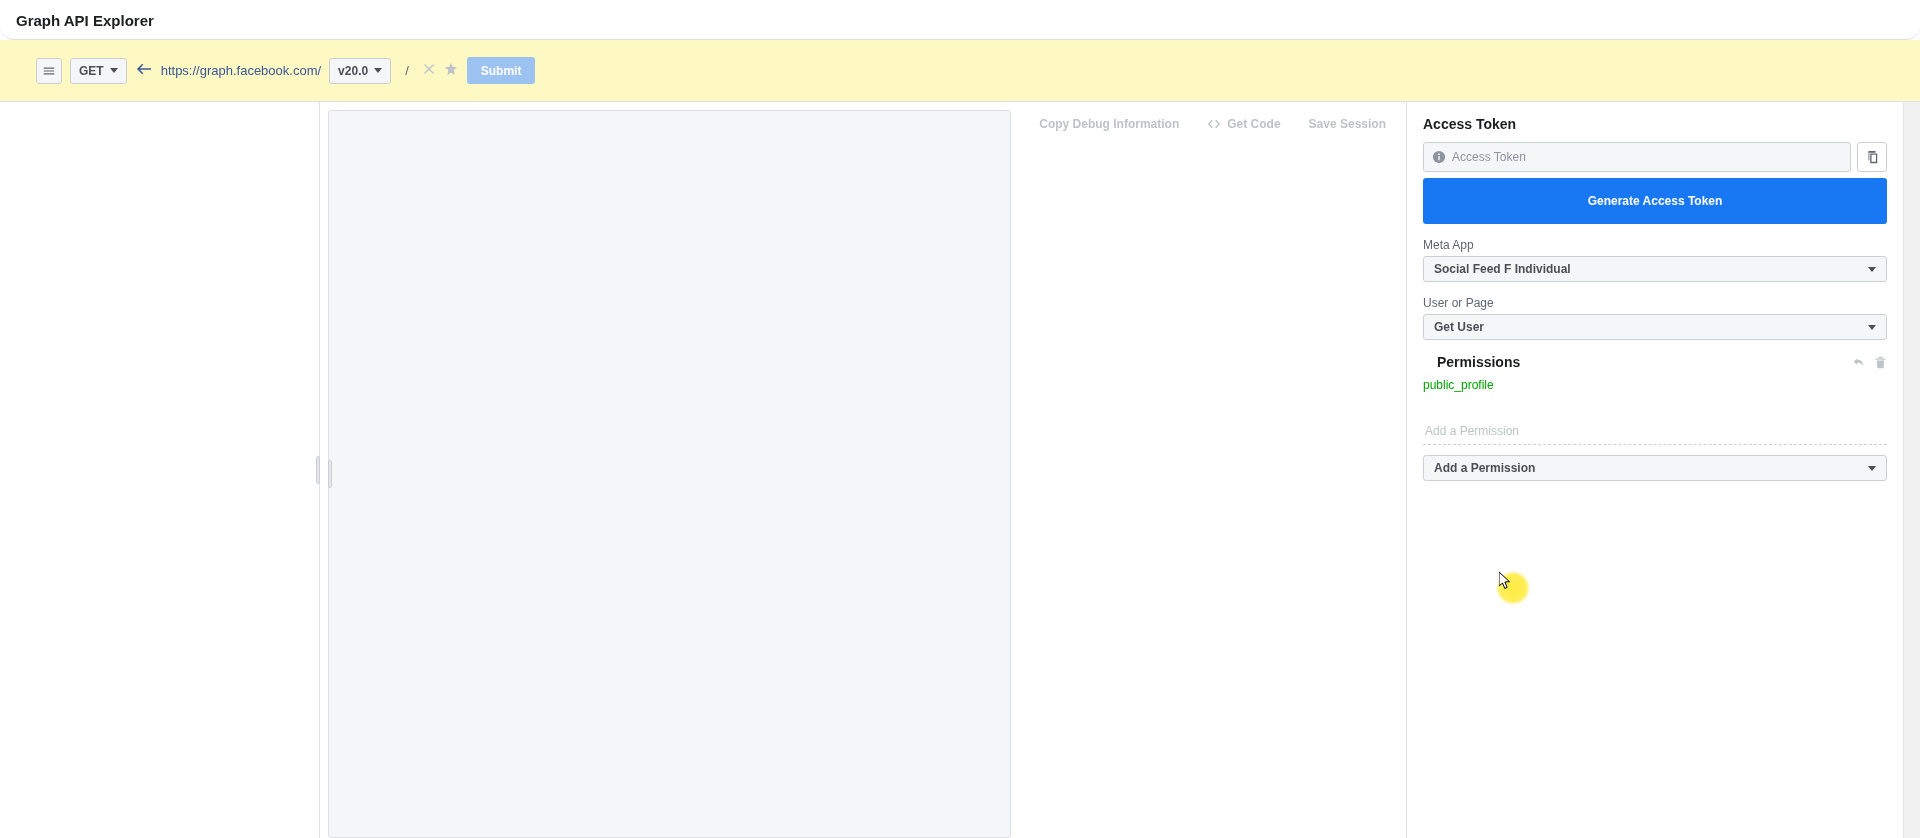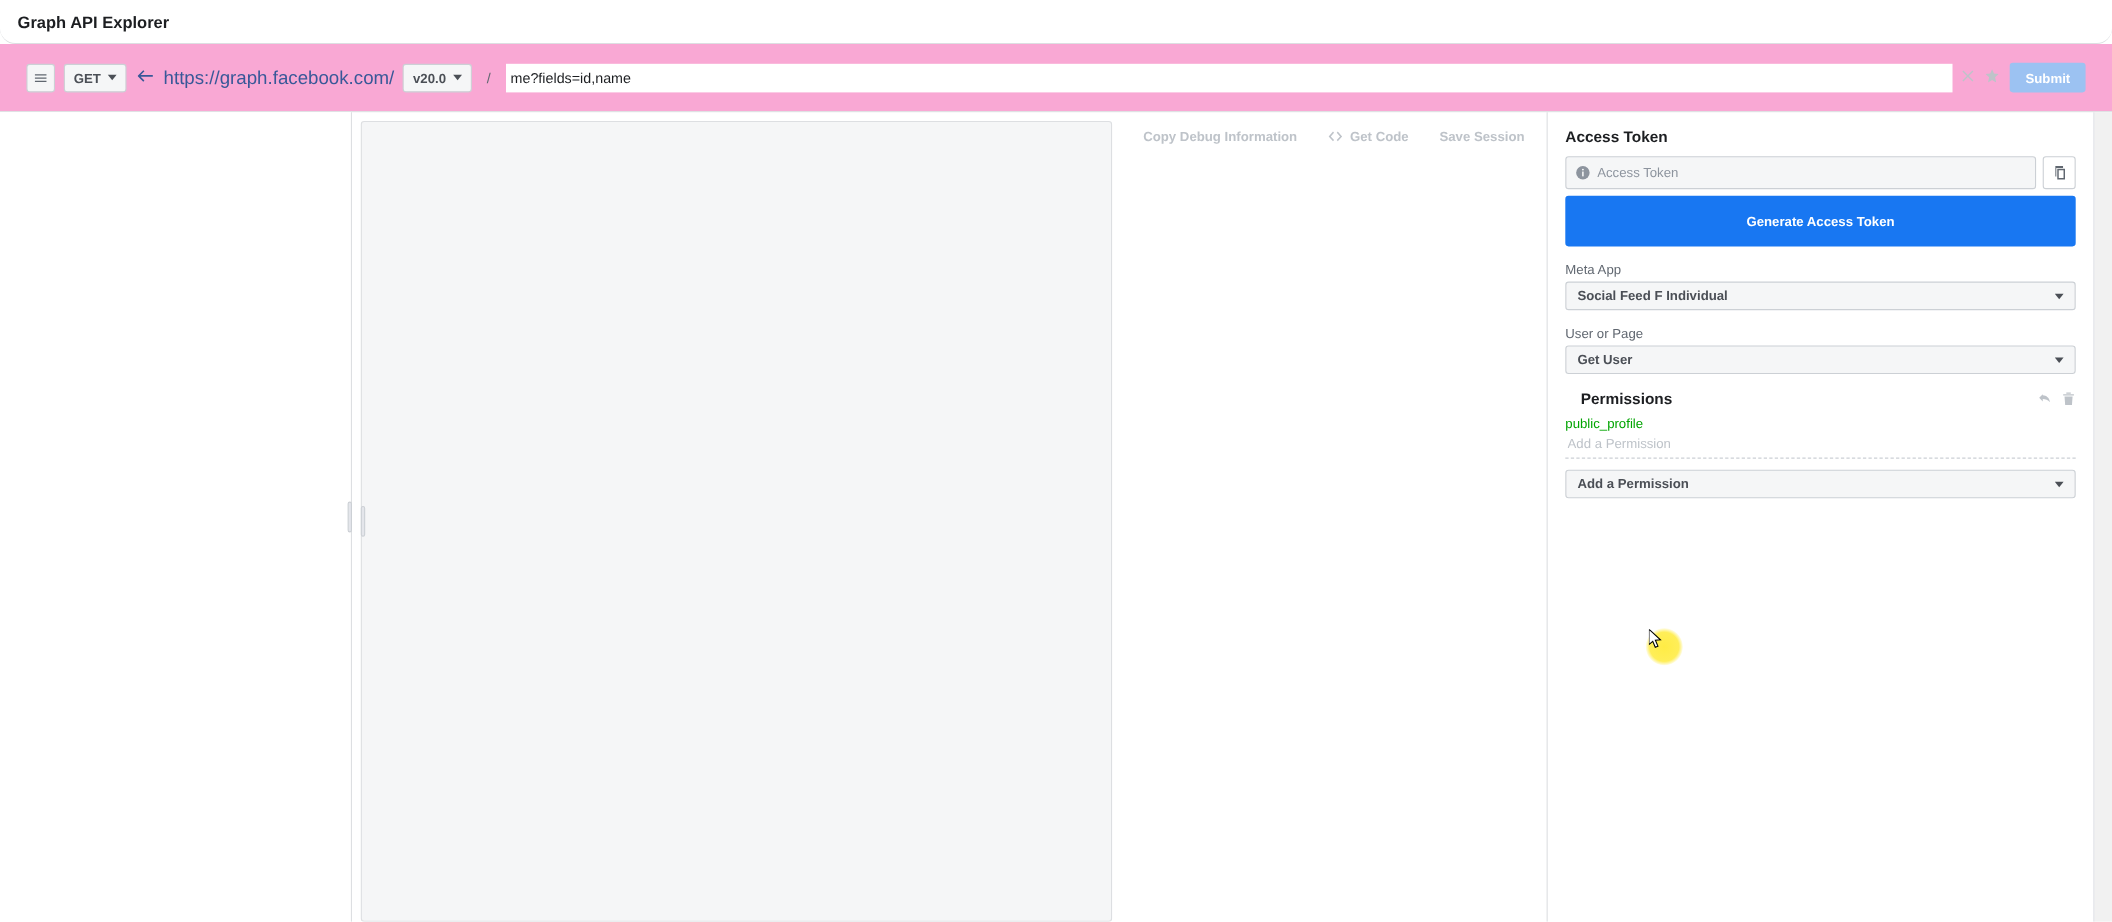--- a/index.html
+++ b/index.html
@@ -2,33 +2,33 @@
 <html><head>
 <meta charset="utf-8">
 <style>
   * { box-sizing: border-box; margin: 0; padding: 0; }
   html, body { width: 100%; height: 100%; font-family: Helvetica, Arial, sans-serif; font-size: 12px; color: #1c1e21; background: #fff; overflow: hidden; }
   .app { display: flex; flex-direction: column; height: 838px; width: 1920px; position: relative; }
 
   .top-title { padding: 12px 16px 10px 16px; font-size: 15px; font-weight: 600; color: #1c1e21; border-bottom: 1px solid #dddfe2; border-radius: 14px; }
 
   .main { flex: 1; display: flex; flex-direction: column; }
-  .request-bar-wrap { padding: 17px 24px; background: #f9a8d4; }
+  .request-bar-wrap { padding: 17px 36px; background: #fef9c3; }
   .request-bar { display: flex; align-items: center; gap: 8px; }
 
   .icon-btn { height: 26px; width: 26px; border: 1px solid #ccd0d5; border-radius: 3px; background: #f5f6f7; display: flex; align-items: center; justify-content: center; cursor: pointer; }
   .icon-btn svg { width: 14px; height: 14px; fill: #606770; }
 
   .select-pill { height: 26px; border: 1px solid #ccd0d5; border-radius: 3px; background: #f5f6f7; display: flex; align-items: center; gap: 6px; padding: 0 8px; cursor: pointer; color: #4b4f56; font-size: 12px; font-weight: 600; }
   .caret-down { width: 0; height: 0; border-left: 4px solid transparent; border-right: 4px solid transparent; border-top: 5px solid #4b4f56; }
 
   .arrow-back { color: #385898; padding: 0 2px; }
   .arrow-back svg { width: 14px; height: 12px; fill: #385898; }
 
-  .base-url { color: #385898; font-size: 17px; }
+  .base-url { color: #385898; font-size: 13px; }
   .slash { padding: 0 6px; color: #606770; font-size: 13px; }
 
   .path-input { flex: 1; border: none; outline: none; font-size: 13px; color: #1c1e21; height: 26px; padding: 0 4px; }
 
   .right-controls { display: flex; align-items: center; gap: 10px; }
   .ghost-icon { color: #bec3c9; cursor: pointer; }
   .ghost-icon svg { width: 12px; height: 12px; fill: #bec3c9; }
 
   .submit-btn { height: 27px; padding: 0 14px; background: #9cc2f2; color: #fff; border: none; border-radius: 3px; font-size: 12px; font-weight: 600; cursor: pointer; }
 
@@ -58,21 +58,21 @@
 
   .field-label { font-size: 12px; color: #606770; margin-bottom: 4px; }
   .select-full { width: 100%; height: 26px; border: 1px solid #ccd0d5; border-radius: 3px; background: #f5f6f7; display: flex; align-items: center; justify-content: space-between; padding: 0 10px; font-size: 12px; font-weight: 600; color: #4b4f56; cursor: pointer; margin-bottom: 14px; }
 
   .perm-header { display: flex; align-items: center; justify-content: space-between; margin-bottom: 8px; }
   .perm-header-left { display: flex; align-items: center; gap: 4px; }
   .perm-header-left .title { font-size: 14px; font-weight: 700; padding-left: 14px; }
   .perm-actions { display: flex; gap: 8px; }
   .perm-actions svg { width: 13px; height: 13px; fill: #bec3c9; cursor: pointer; }
 
-  .perm-chip { color: #00a400; font-size: 12px; margin-bottom: 0; }
+  .perm-chip { color: #00a400; font-size: 12px; margin-bottom: 28px; }
 
   .add-perm-input { width: 100%; border: none; border-bottom: 1px dashed #ccd0d5; padding: 4px 2px 6px 2px; font-size: 12px; outline: none; color: #1c1e21; margin-bottom: 10px; background: transparent; }
   .add-perm-input::placeholder { color: #bec3c9; }
 
   .scrollbar-track { width: 17px; background: #f1f1f1; border-left: 1px solid #e4e6eb; }
 
   .cursor-highlight {
     position: absolute;
     width: 34px; height: 34px;
     background: radial-gradient(circle, rgba(255,235,59,0.95) 0%, rgba(255,235,59,0.85) 55%, rgba(255,235,59,0) 72%);
@@ -110,21 +110,20 @@
           <svg viewBox="0 0 16 12">
               <path d="M6 0L0 6l6 6 1.2-1.2L3.3 6.9H16V5.1H3.3l3.9-3.9z"></path>
             </svg>
         </span>
         <span class="base-url">https://graph.facebook.com/</span>
         <div class="select-pill">
           <span>v20.0</span>
           <span class="caret-down"></span>
         </div>
         <span class="slash">/</span>
-        <input class="path-input" type="text" value="me?fields=id,name" style="">
         <div class="right-controls">
           <span class="ghost-icon">
             <svg viewBox="0 0 12 12">
                 <path d="M11 1.9L10.1 1 6 5.1 1.9 1 1 1.9 5.1 6 1 10.1l.9.9L6 6.9 10.1 11l.9-.9L6.9 6z"></path>
               </svg>
           </span>
           <span class="ghost-icon">
             <svg viewBox="0 0 14 14">
                 <path d="M7 0l2 4.5 5 .5-3.8 3.4L11.3 14 7 11.3 2.7 14l1.1-5.6L0 5l5-.5z"></path>
               </svg>

